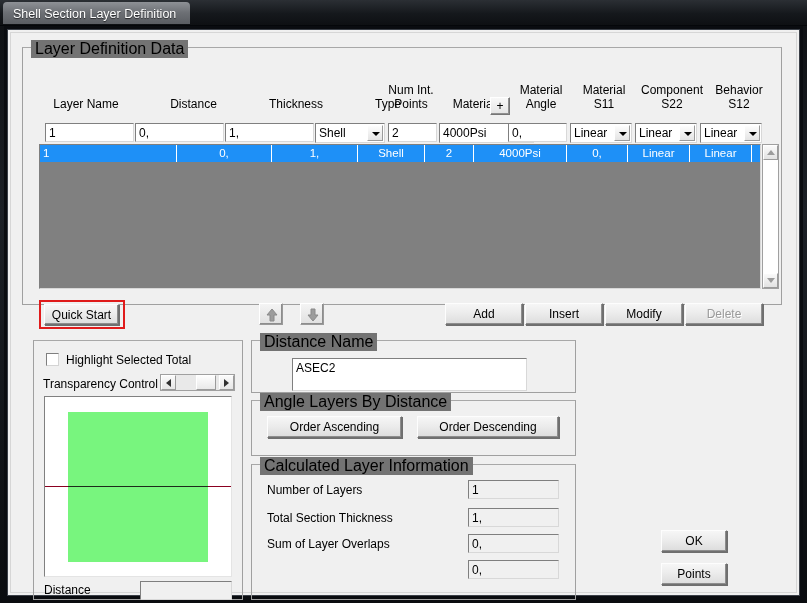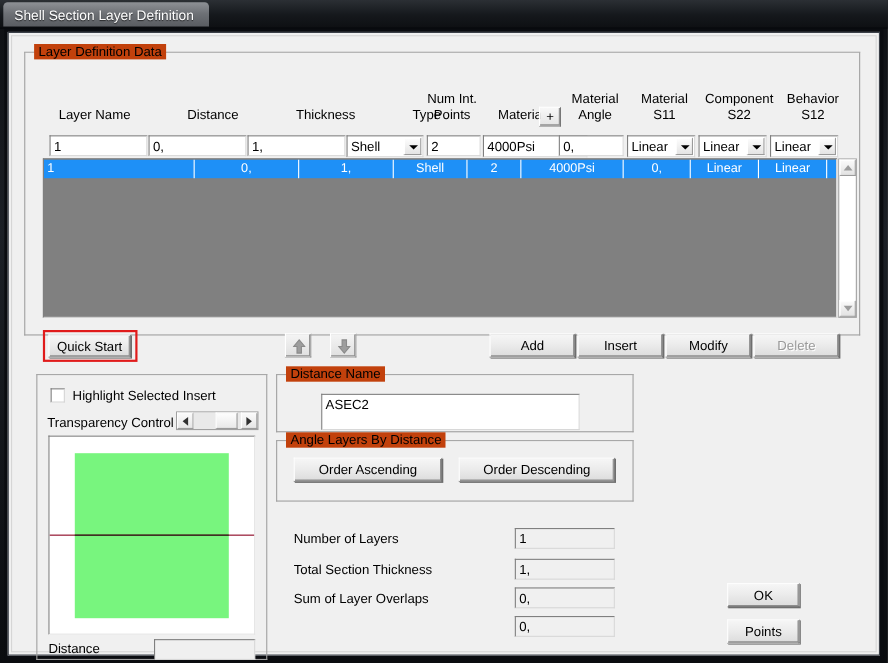--- a/index.html
+++ b/index.html
@@ -52,23 +52,23 @@
 
   
   .group {
     position: absolute;
     border: 1px solid #a0a0a0;
     border-top-color: #a8a8a8;
     background: transparent;
   }
   .group > .legend {
     position: absolute; top: -8px; left: 8px;
-    background: #c2410c;
+    background: #737373;
     padding: 0 4px;
-    font-size: 12px; color: #000;
+    font-size: 16px; color: #000;
     white-space: nowrap;
   }
   .lbl {
     position: absolute;
     font-size: 12px; color: #000;
     white-space: nowrap;
   }
   .lbl.center { text-align: center; }
 
   .field {
@@ -367,21 +367,21 @@
     </div>
 
     <div class="btn" style="left:434px; top:270px; width:78px; height:22px;">Add</div>
     <div class="btn" style="left:514px; top:270px; width:78px; height:22px;">Insert</div>
     <div class="btn" style="left:594px; top:270px; width:78px; height:22px;">Modify</div>
     <div class="btn disabled" style="left:674px; top:270px; width:78px; height:22px;">Delete</div>
 
     <div class="group" style="left:22px; top:307px; width:210px; height:260px;"></div>
 
     <div class="chk" style="left:35px; top:320px;"></div>
-    <div class="lbl" style="left:55px; top:320px;">Highlight Selected Insert</div>
+    <div class="lbl" style="left:55px; top:320px;">Highlight Selected Total</div>
 
     <div class="lbl" style="left:32px; top:344px;">Transparency Control</div>
     <div class="hscroll" style="left:149px; top:341px; width:75px;">
       <div class="hb left"></div>
       <div class="track">
         <div class="thumb" style="left:20px;"></div>
       </div>
       <div class="hb right"></div>
     </div>
 
@@ -398,20 +398,23 @@
       <div class="legend">Distance Name</div>
     </div>
     <div class="field" style="left:281px; top:325px; width:235px; height:33px;">ASEC2</div>
 
     <div class="group" style="left:240px; top:367px; width:325px; height:56px;">
       <div class="legend">Angle Layers By Distance</div>
     </div>
     <div class="btn" style="left:256px; top:383px; width:135px; height:22px;">Order Ascending</div>
     <div class="btn" style="left:406px; top:383px; width:142px; height:22px;">Order Descending</div>
 
+    <div class="group" style="left:240px; top:431px; width:325px; height:136px;">
+      <div class="legend">Calculated Layer Information</div>
+    </div>
 
     <div class="lbl" style="left:256px; top:450px;">Number of Layers</div>
     <div class="field ro" style="left:457px; top:447px; width:91px;">1</div>
 
     <div class="lbl" style="left:256px; top:478px;">Total Section Thickness</div>
     <div class="field ro" style="left:457px; top:475px; width:91px;">1,</div>
 
     <div class="lbl" style="left:256px; top:504px;">Sum of Layer Overlaps</div>
     <div class="field ro" style="left:457px; top:501px; width:91px;">0,</div>
 

